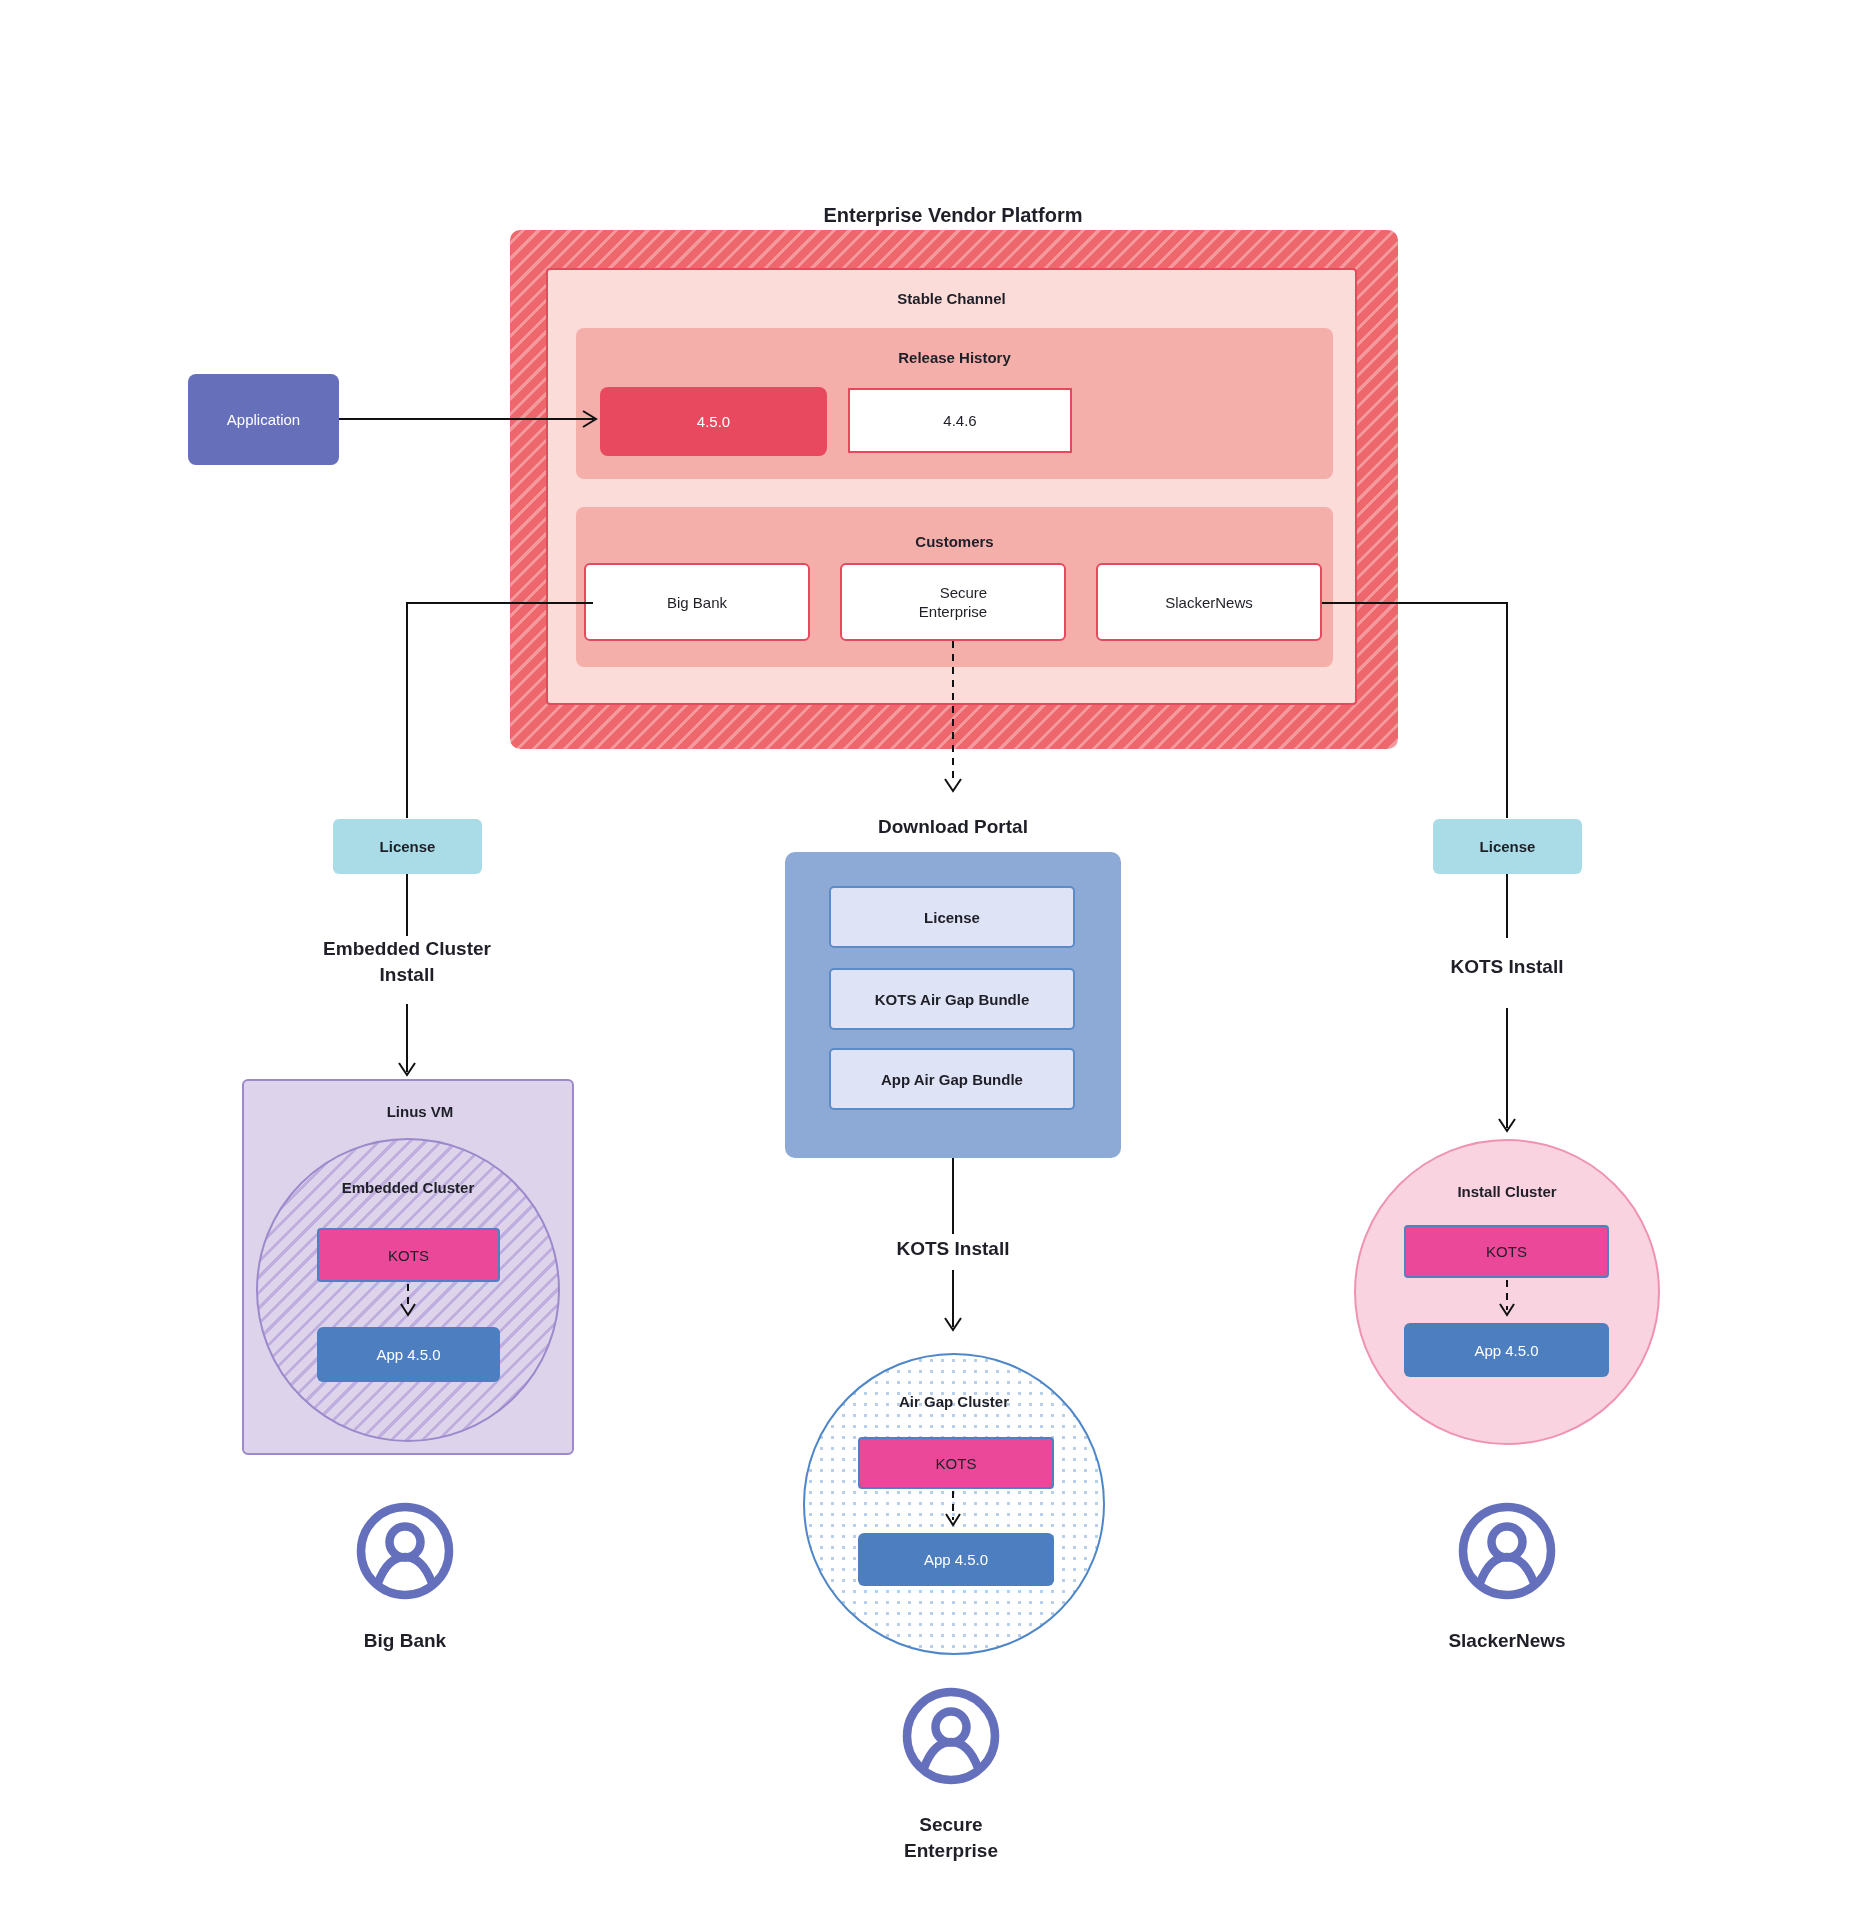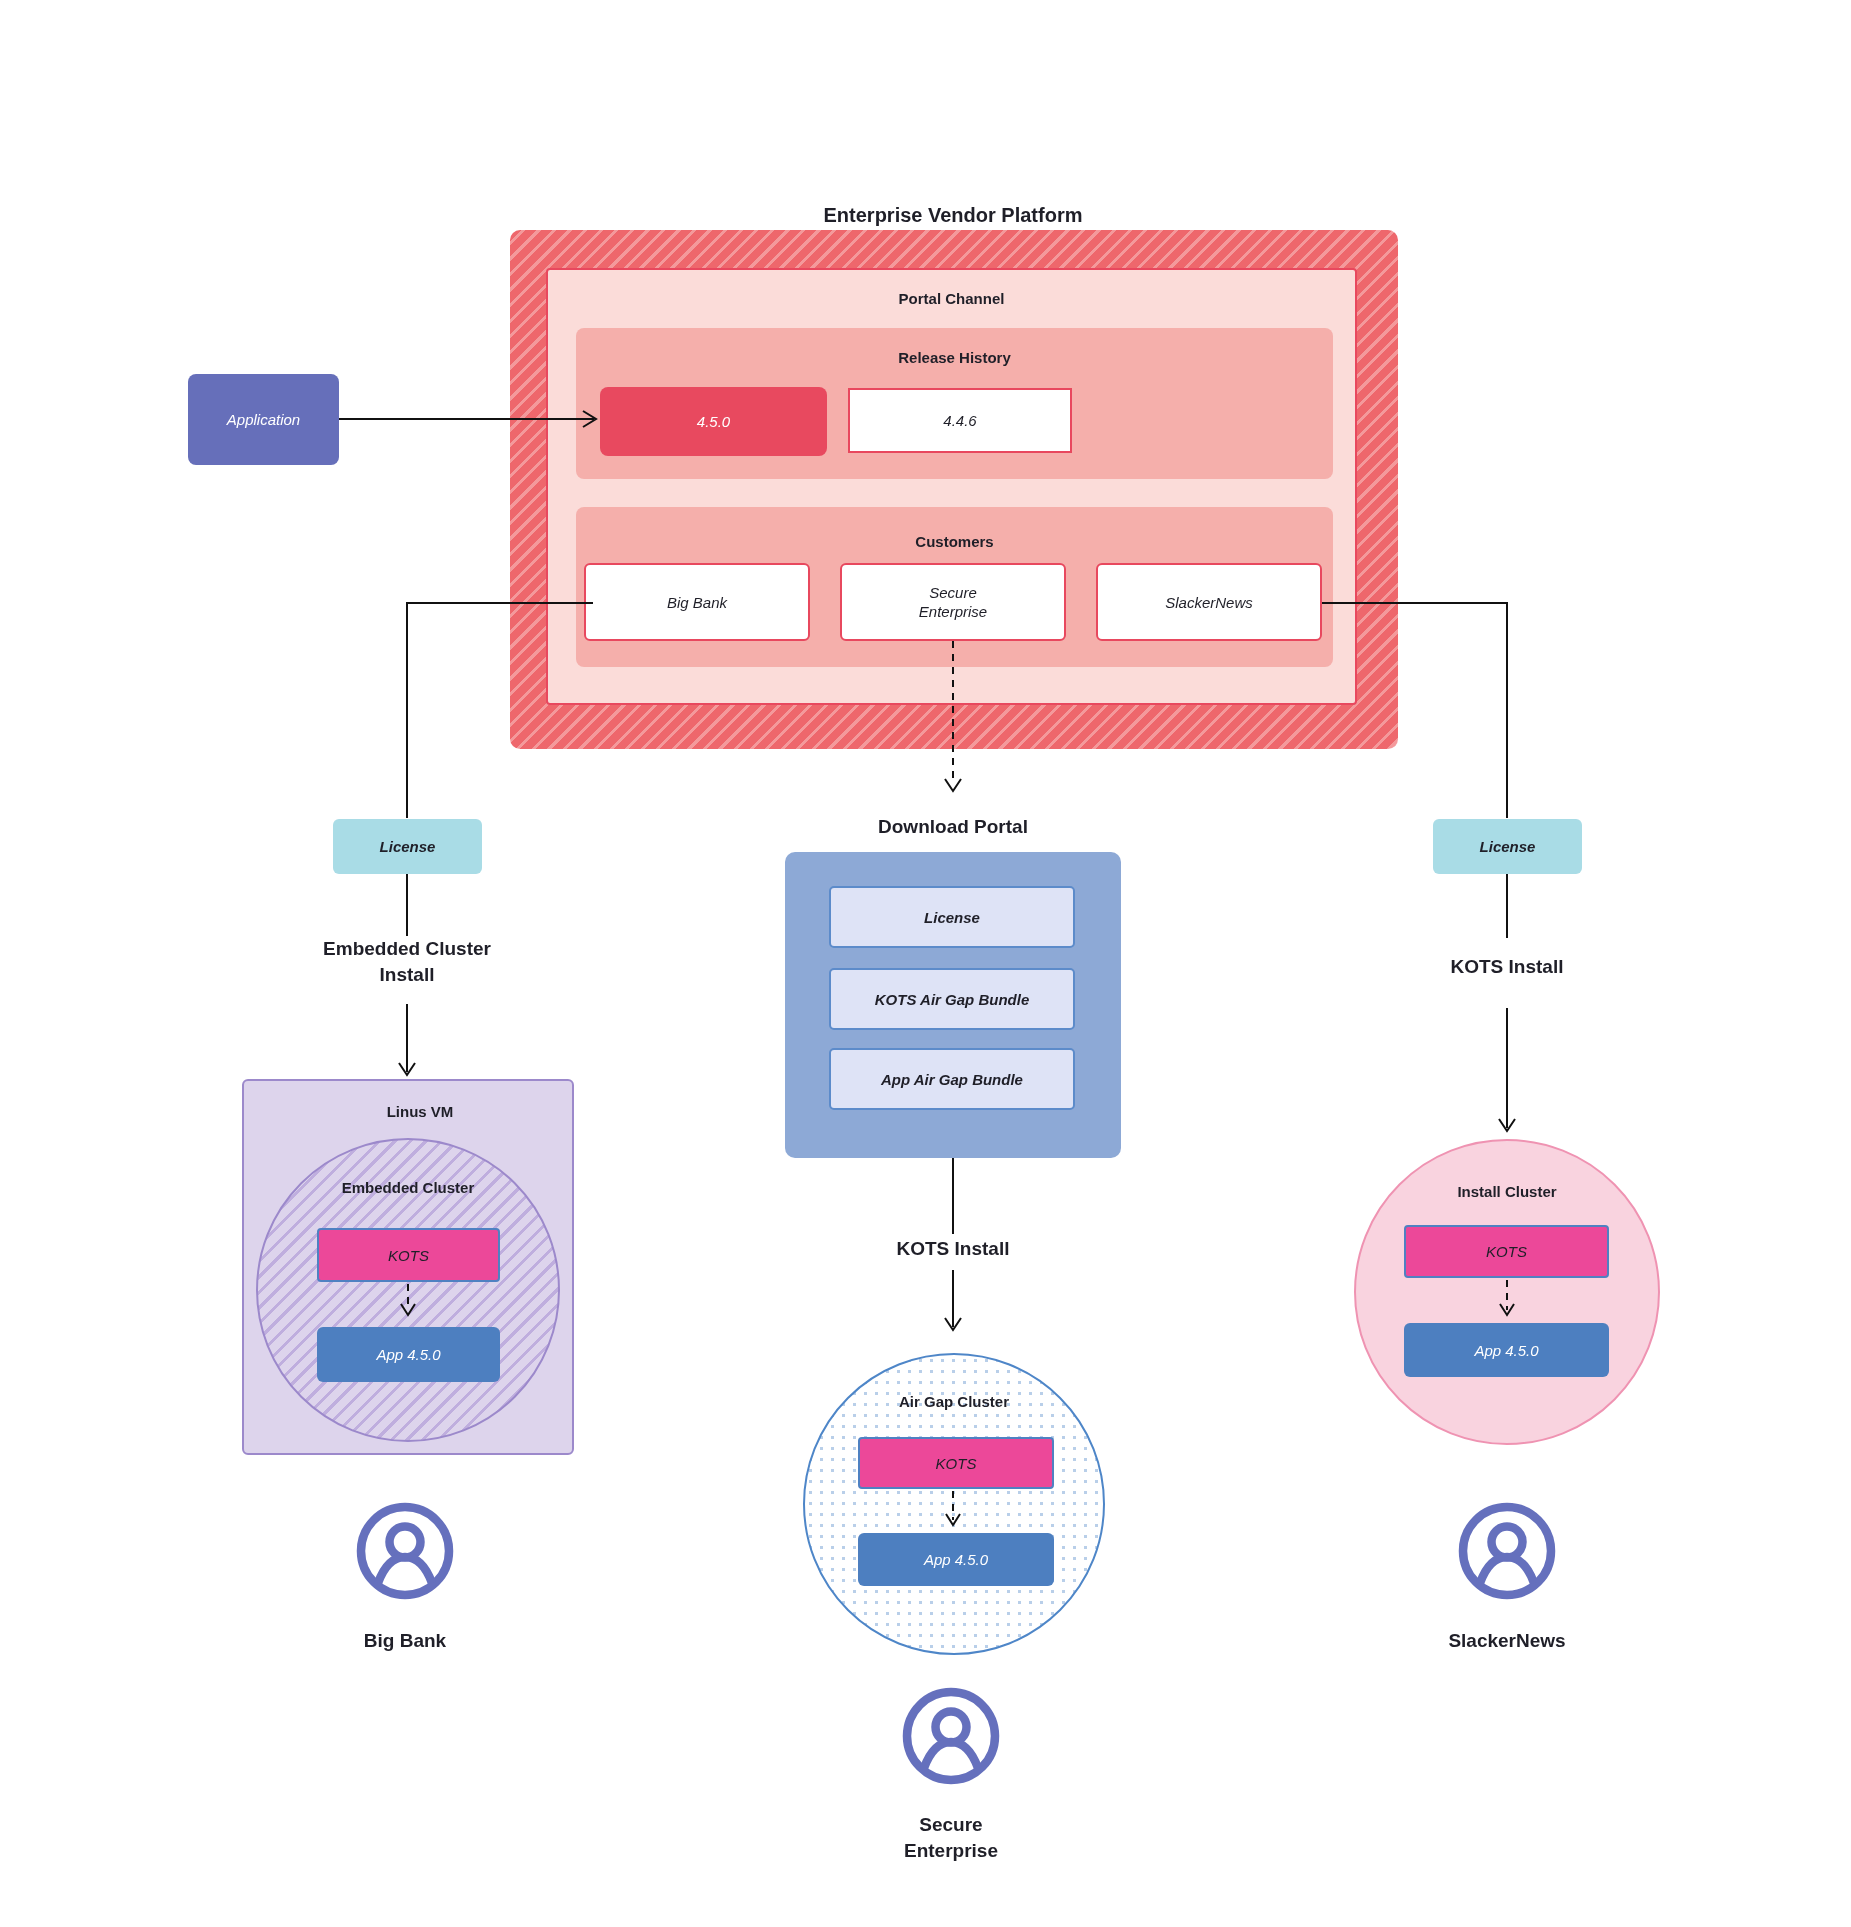--- a/index.html
+++ b/index.html
@@ -12,21 +12,21 @@
     --airgap_border:#4e86c8; --airgap_dot:#b9cfe9;
     --existing_bg:#f9d3df; --existing_border:#ef93b2;
     --person:#6570bd; --ink:#1f1f28; --line:#111111;
   }
   html,body{margin:0;padding:0;background:#ffffff;}
   .canvas{
     position:relative; width:1851px; height:1927px; background:#ffffff;
     font-family:"Liberation Sans", sans-serif; color:var(--ink);
   }
   .abs{position:absolute;}
-  .center-flex{display:flex;align-items:center;justify-content:center;text-align:center;font-style:italic;}
+  .center-flex{display:flex;align-items:center;justify-content:center;text-align:right;}
   .preline{white-space:pre-line;}
 
   .diagram-title{left:653px;top:204px;width:600px;text-align:center;font-size:20px;font-weight:700;}
 
   
   .platform-box{
     left:510px;top:230px;width:888px;height:519px;border-radius:10px;
     background:repeating-linear-gradient(135deg, var(--red_base) 0 8px, var(--red_stripe) 8px 11px);
   }
   .stable-channel{
@@ -139,21 +139,21 @@
 </style>
 </head>
 <body>
 
 <div class="canvas">
 
   <div class="abs diagram-title">Enterprise Vendor Platform</div>
 
   <div class="abs platform-box"></div>
   <div class="abs stable-channel"></div>
-  <div class="abs band-label stable-label">Portal Channel</div>
+  <div class="abs band-label stable-label">Stable Channel</div>
 
   <div class="abs band release-band"></div>
   <div class="abs band-label release-label">Release History</div>
   <div class="abs center-flex release-current">4.5.0</div>
   <div class="abs center-flex release-old">4.4.6</div>
 
   <div class="abs band customers-band"></div>
   <div class="abs band-label customers-label">Customers</div>
   <div class="abs center-flex preline customer-box cust-0">Big Bank</div>
   <div class="abs center-flex preline customer-box cust-1">Secure

